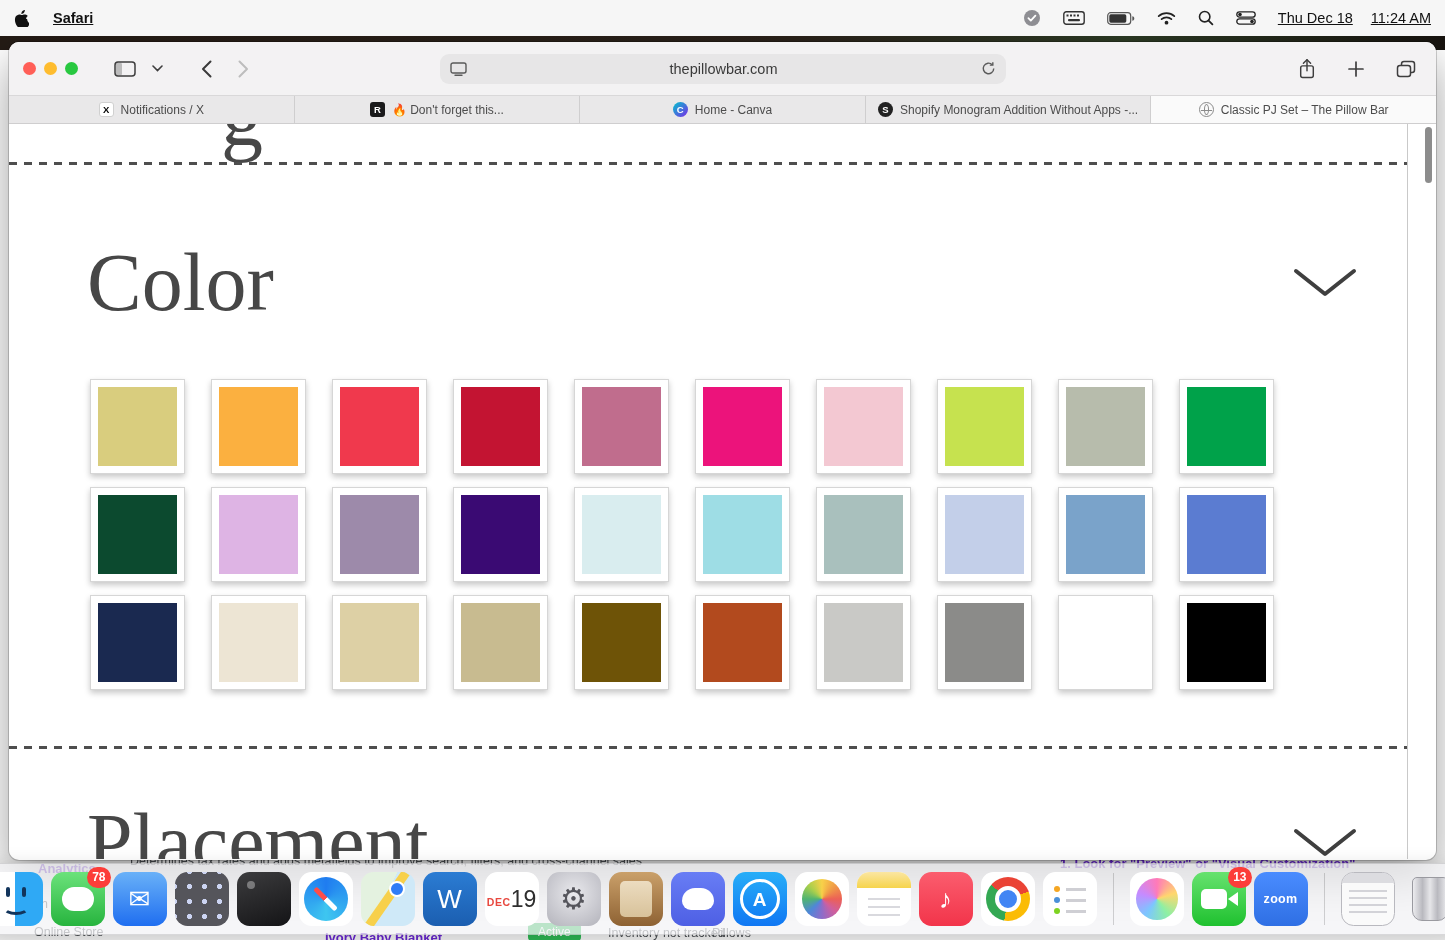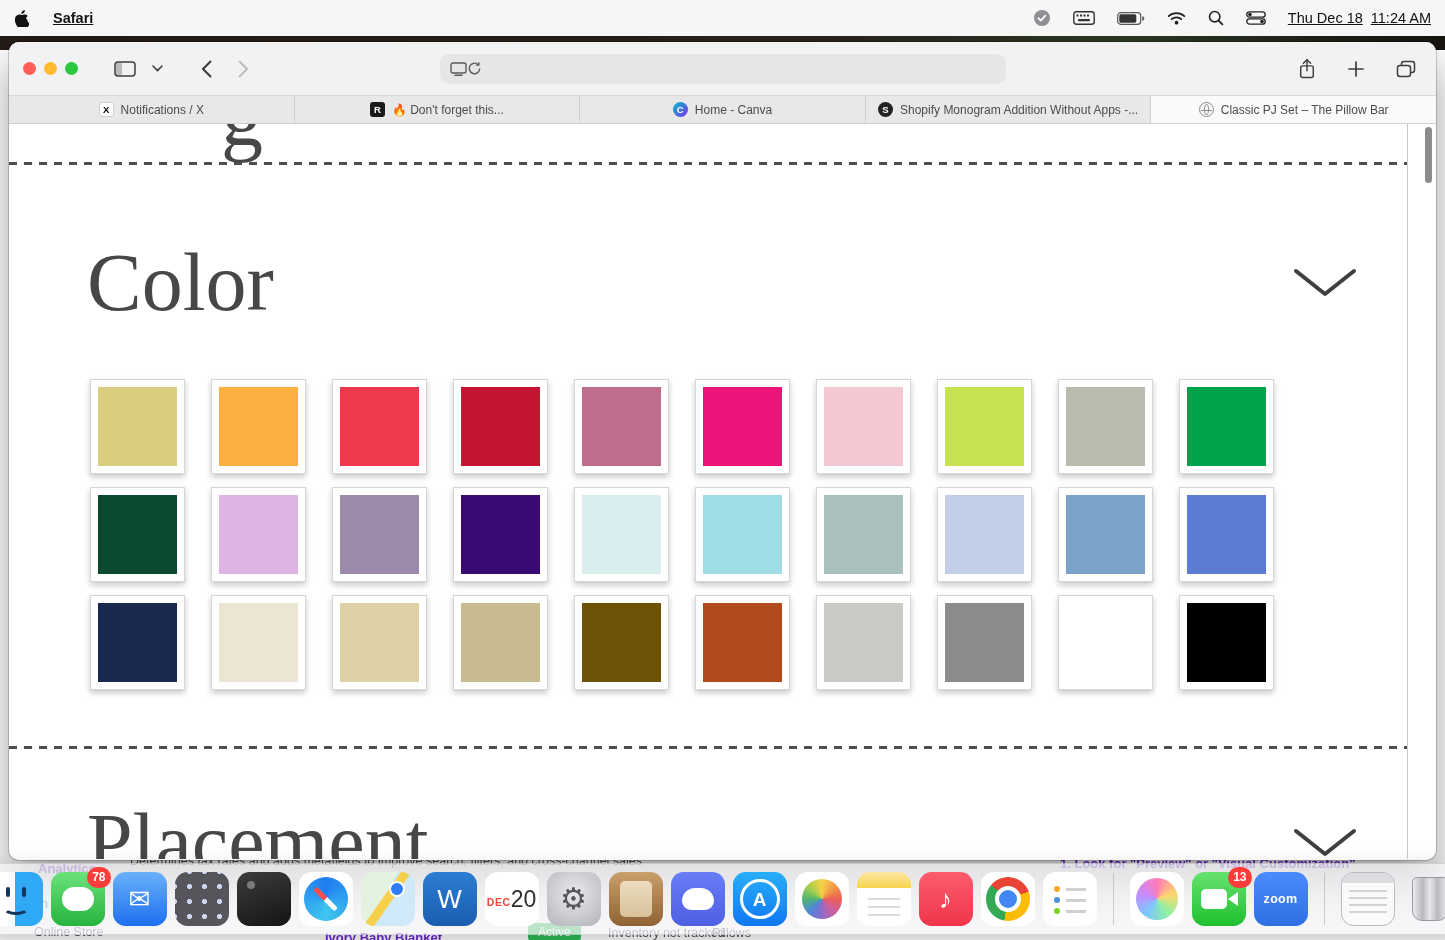--- a/index.html
+++ b/index.html
@@ -11,21 +11,21 @@
     padding:6px 14px;box-sizing:border-box;font-size:14.5px;color:#111;text-decoration:underline;}
   .mb-left{display:flex;align-items:center;gap:24px;}
   .apple{display:flex;align-items:center;}
   .apple svg{width:15px;height:17px;fill:#111;}
   .mb-app{font-weight:700;}
   .mb-menus{display:flex;gap:24px;}
   .mb-item{cursor:default;}
   .mb-right{display:flex;align-items:center;gap:22px;}
   .st-icon{display:flex;align-items:center;}
   .st-icon svg{display:block;}
-  .mb-clock{display:flex;gap:8px;font-size:14.5px;}
+  .mb-clock{display:flex;gap:18px;font-size:14.5px;}
 
   
   .desktop-strip{position:absolute;top:34px;left:0;width:100%;height:16px;z-index:1;
     background:linear-gradient(90deg,#241b15 0%,#2a211a 55%,#2c3a24 78%,#17130f 100%);}
 
   
   .bg-layer{position:absolute;inset:0;z-index:2;}
   .fragment{position:absolute;font-size:12.5px;color:#4f5357;white-space:nowrap;}
   .fragment.pill-green{background:#2fbf57;color:#fff;padding:2px 10px;border-radius:4px;font-size:12px;}
   .fragment.strong{color:#6d28d9;font-weight:600;font-size:13px;}
@@ -278,20 +278,21 @@
       </button>
     </span>
 
     <div class="url-field">
       <span class="tb-btn" style="padding:0;">
         <svg width="17" height="14" viewBox="0 0 17 14">
             <rect x="1" y="1" width="15" height="10" rx="2" fill="none" stroke="#5a5a5a" stroke-width="1.4"></rect>
             <line x1="5" y1="13.2" x2="12" y2="13.2" stroke="#5a5a5a" stroke-width="1.4" stroke-linecap="round"></line>
           </svg>
       </span>
+      <span class="uf-text">thepillowbar.com</span>
       <span class="tb-btn" style="padding:0;">
         <svg width="15" height="15" viewBox="0 0 16 16">
             <path d="M13.6 8A5.6 5.6 0 1 1 12 4" fill="none" stroke="#5a5a5a" stroke-width="1.5"></path>
             <path d="M12.6 1.2v3.2H9.4" fill="none" stroke="#5a5a5a" stroke-width="1.5"></path>
           </svg>
       </span>
     </div>
 
     <span class="tb-group-right">
       <button class="tb-btn">
@@ -482,21 +483,21 @@
       <div class="dock-icon app-maps"></div>
     </div>
     <div class="dock-item">
       <div class="dock-icon app-word">
         <span class="dock-glyph">W</span>
       </div>
     </div>
     <div class="dock-item">
       <div class="dock-icon app-calendar">
         <div class="cal-month">DEC</div>
-        <div class="cal-day">20</div>
+        <div class="cal-day">19</div>
       </div>
     </div>
     <div class="dock-item">
       <div class="dock-icon app-settings">
         <span class="dock-glyph">⚙</span>
       </div>
     </div>
     <div class="dock-item">
       <div class="dock-icon app-notebook"></div>
     </div>

